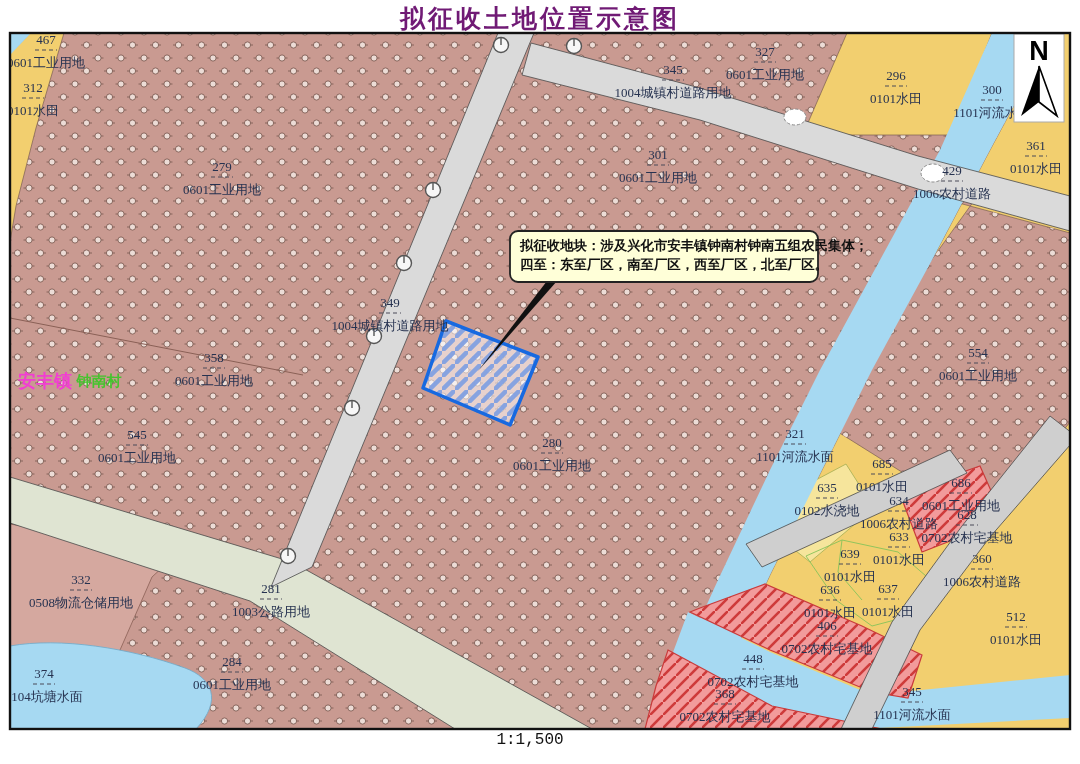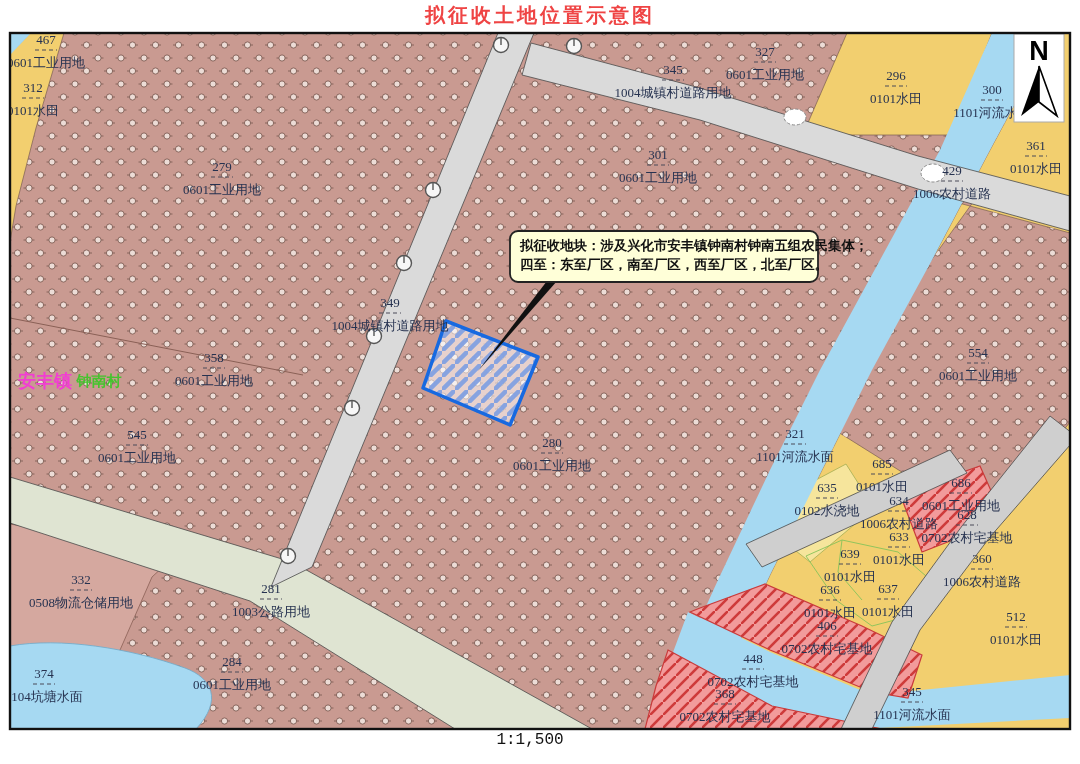--- a/index.html
+++ b/index.html
@@ -1,19 +1,19 @@
 <!DOCTYPE html>
 <html><head>
 <meta charset="utf-8">
 <style>
   html,body{margin:0;padding:0;background:#ffffff;}
   .page{position:relative;width:1080px;height:764px;background:#ffffff;overflow:hidden;
         font-family:"Liberation Serif","DejaVu Serif",serif;}
   .map-title{position:absolute;top:2px;left:0;width:1080px;text-align:center;
-             font-size:20px;font-weight:bold;letter-spacing:3px;color:#ef4444;}
+             font-size:25px;font-weight:bold;letter-spacing:3px;color:#701a75;}
   .scale-text{position:absolute;top:731px;left:430px;width:200px;text-align:center;
               font-size:16px;color:#111;font-family:Liberation Mono, monospace;}
   .date-text{position:absolute;top:772px;right:14px;font-size:20px;color:#222;letter-spacing:2px;}
   svg{position:absolute;top:0;left:0;}
   .lbl-num{font-size:13px;fill:#263250;text-anchor:middle;font-family:"Liberation Serif","DejaVu Serif",serif;}
   .lbl-name{font-size:13px;fill:#263250;text-anchor:middle;font-family:"Liberation Serif","DejaVu Serif",serif;}
   .lbl-dash{stroke:#4a4a58;stroke-width:1;stroke-dasharray:4 3;}
   .place-lbl{text-anchor:middle;font-weight:bold;font-family:"Liberation Serif","DejaVu Serif",serif;}
   .anno-text{font-size:13.4px;font-weight:600;fill:#111;font-family:"Liberation Serif","DejaVu Serif",serif;}
   .north-n{font-size:27px;font-weight:bold;fill:#000;text-anchor:middle;

